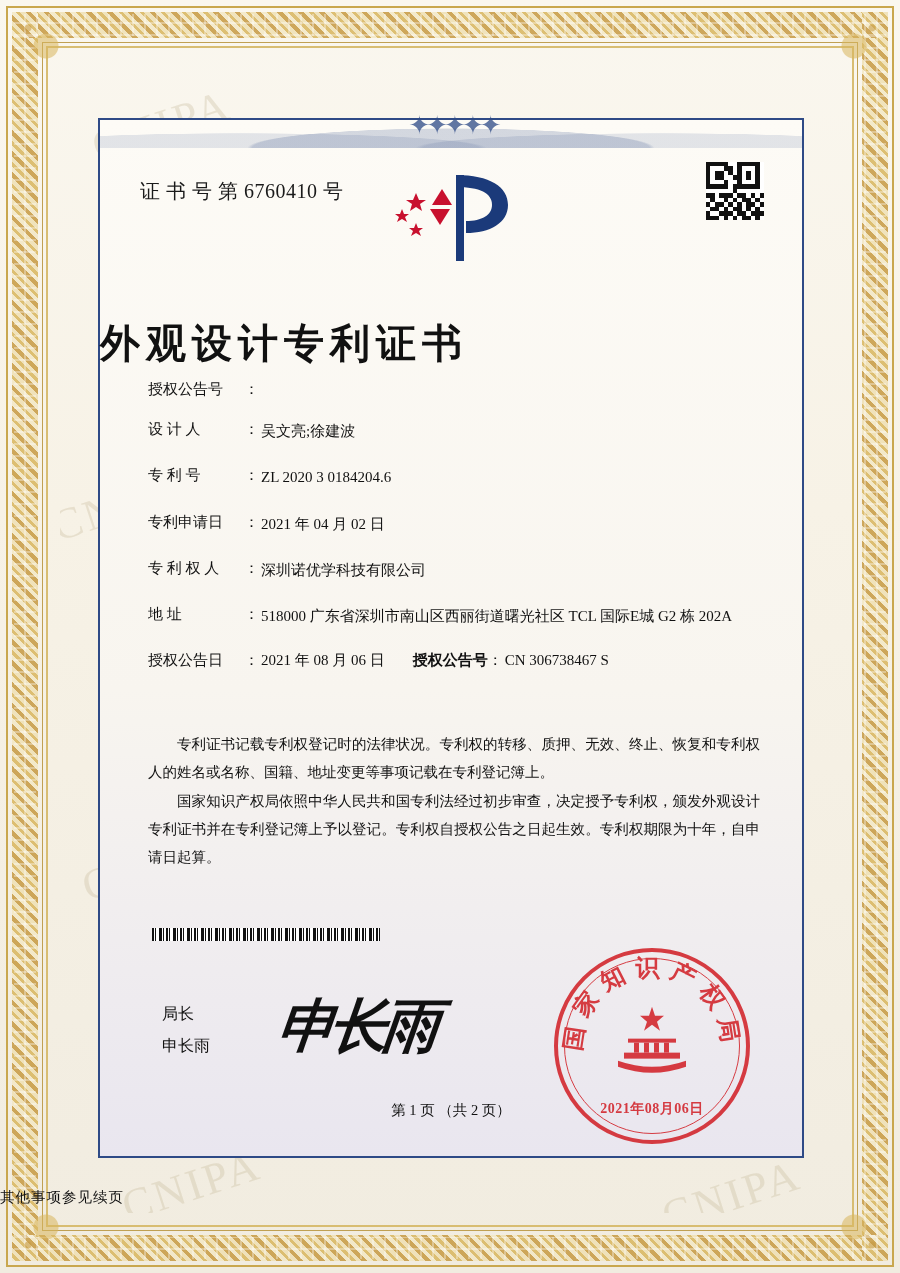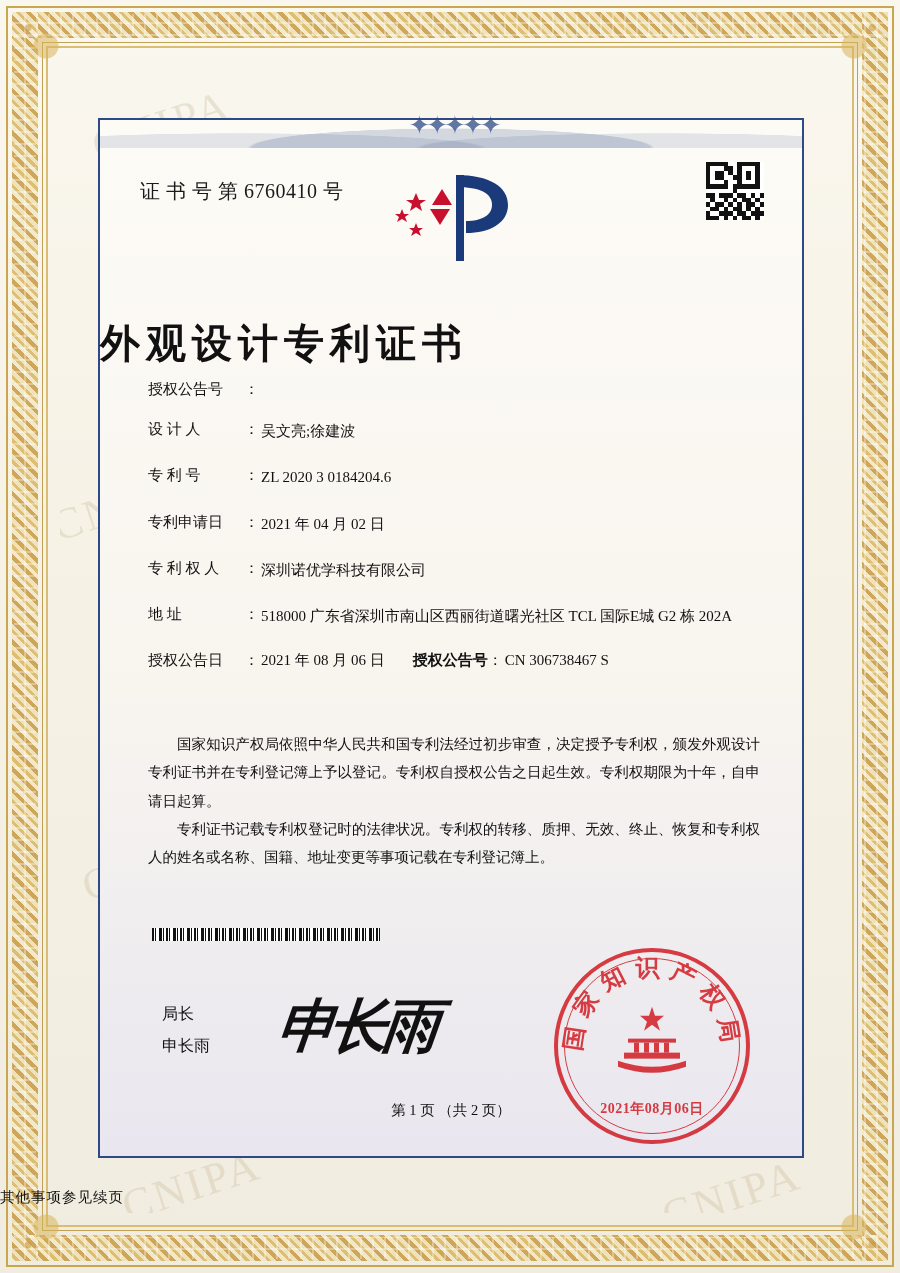--- a/index.html
+++ b/index.html
@@ -472,22 +472,22 @@
         <div class="fcolon">：</div>
         <div>2021 年 08 月 06 日</div>
         <div class="fval2">授权公告号</div>
         <div class="fcolon">：</div>
         <div>CN 306738467 S</div>
       </div>
 
     </div>
 
     <div class="para">
+      <p>专利证书记载专利权登记时的法律状况。专利权的转移、质押、无效、终止、恢复和专利权人的姓名或名称、国籍、地址变更等事项记载在专利登记簿上。</p>
       <p>国家知识产权局依照中华人民共和国专利法经过初步审查，决定授予专利权，颁发外观设计专利证书并在专利登记簿上予以登记。专利权自授权公告之日起生效。专利权期限为十年，自申请日起算。</p>
-      <p>专利证书记载专利权登记时的法律状况。专利权的转移、质押、无效、终止、恢复和专利权人的姓名或名称、国籍、地址变更等事项记载在专利登记簿上。</p>
     </div>
 
     <div class="barcode"></div>
 
     <div class="signer">
       <div>局长</div>
       <div>申长雨</div>
     </div>
 
     <div class="signature">申长雨</div>

